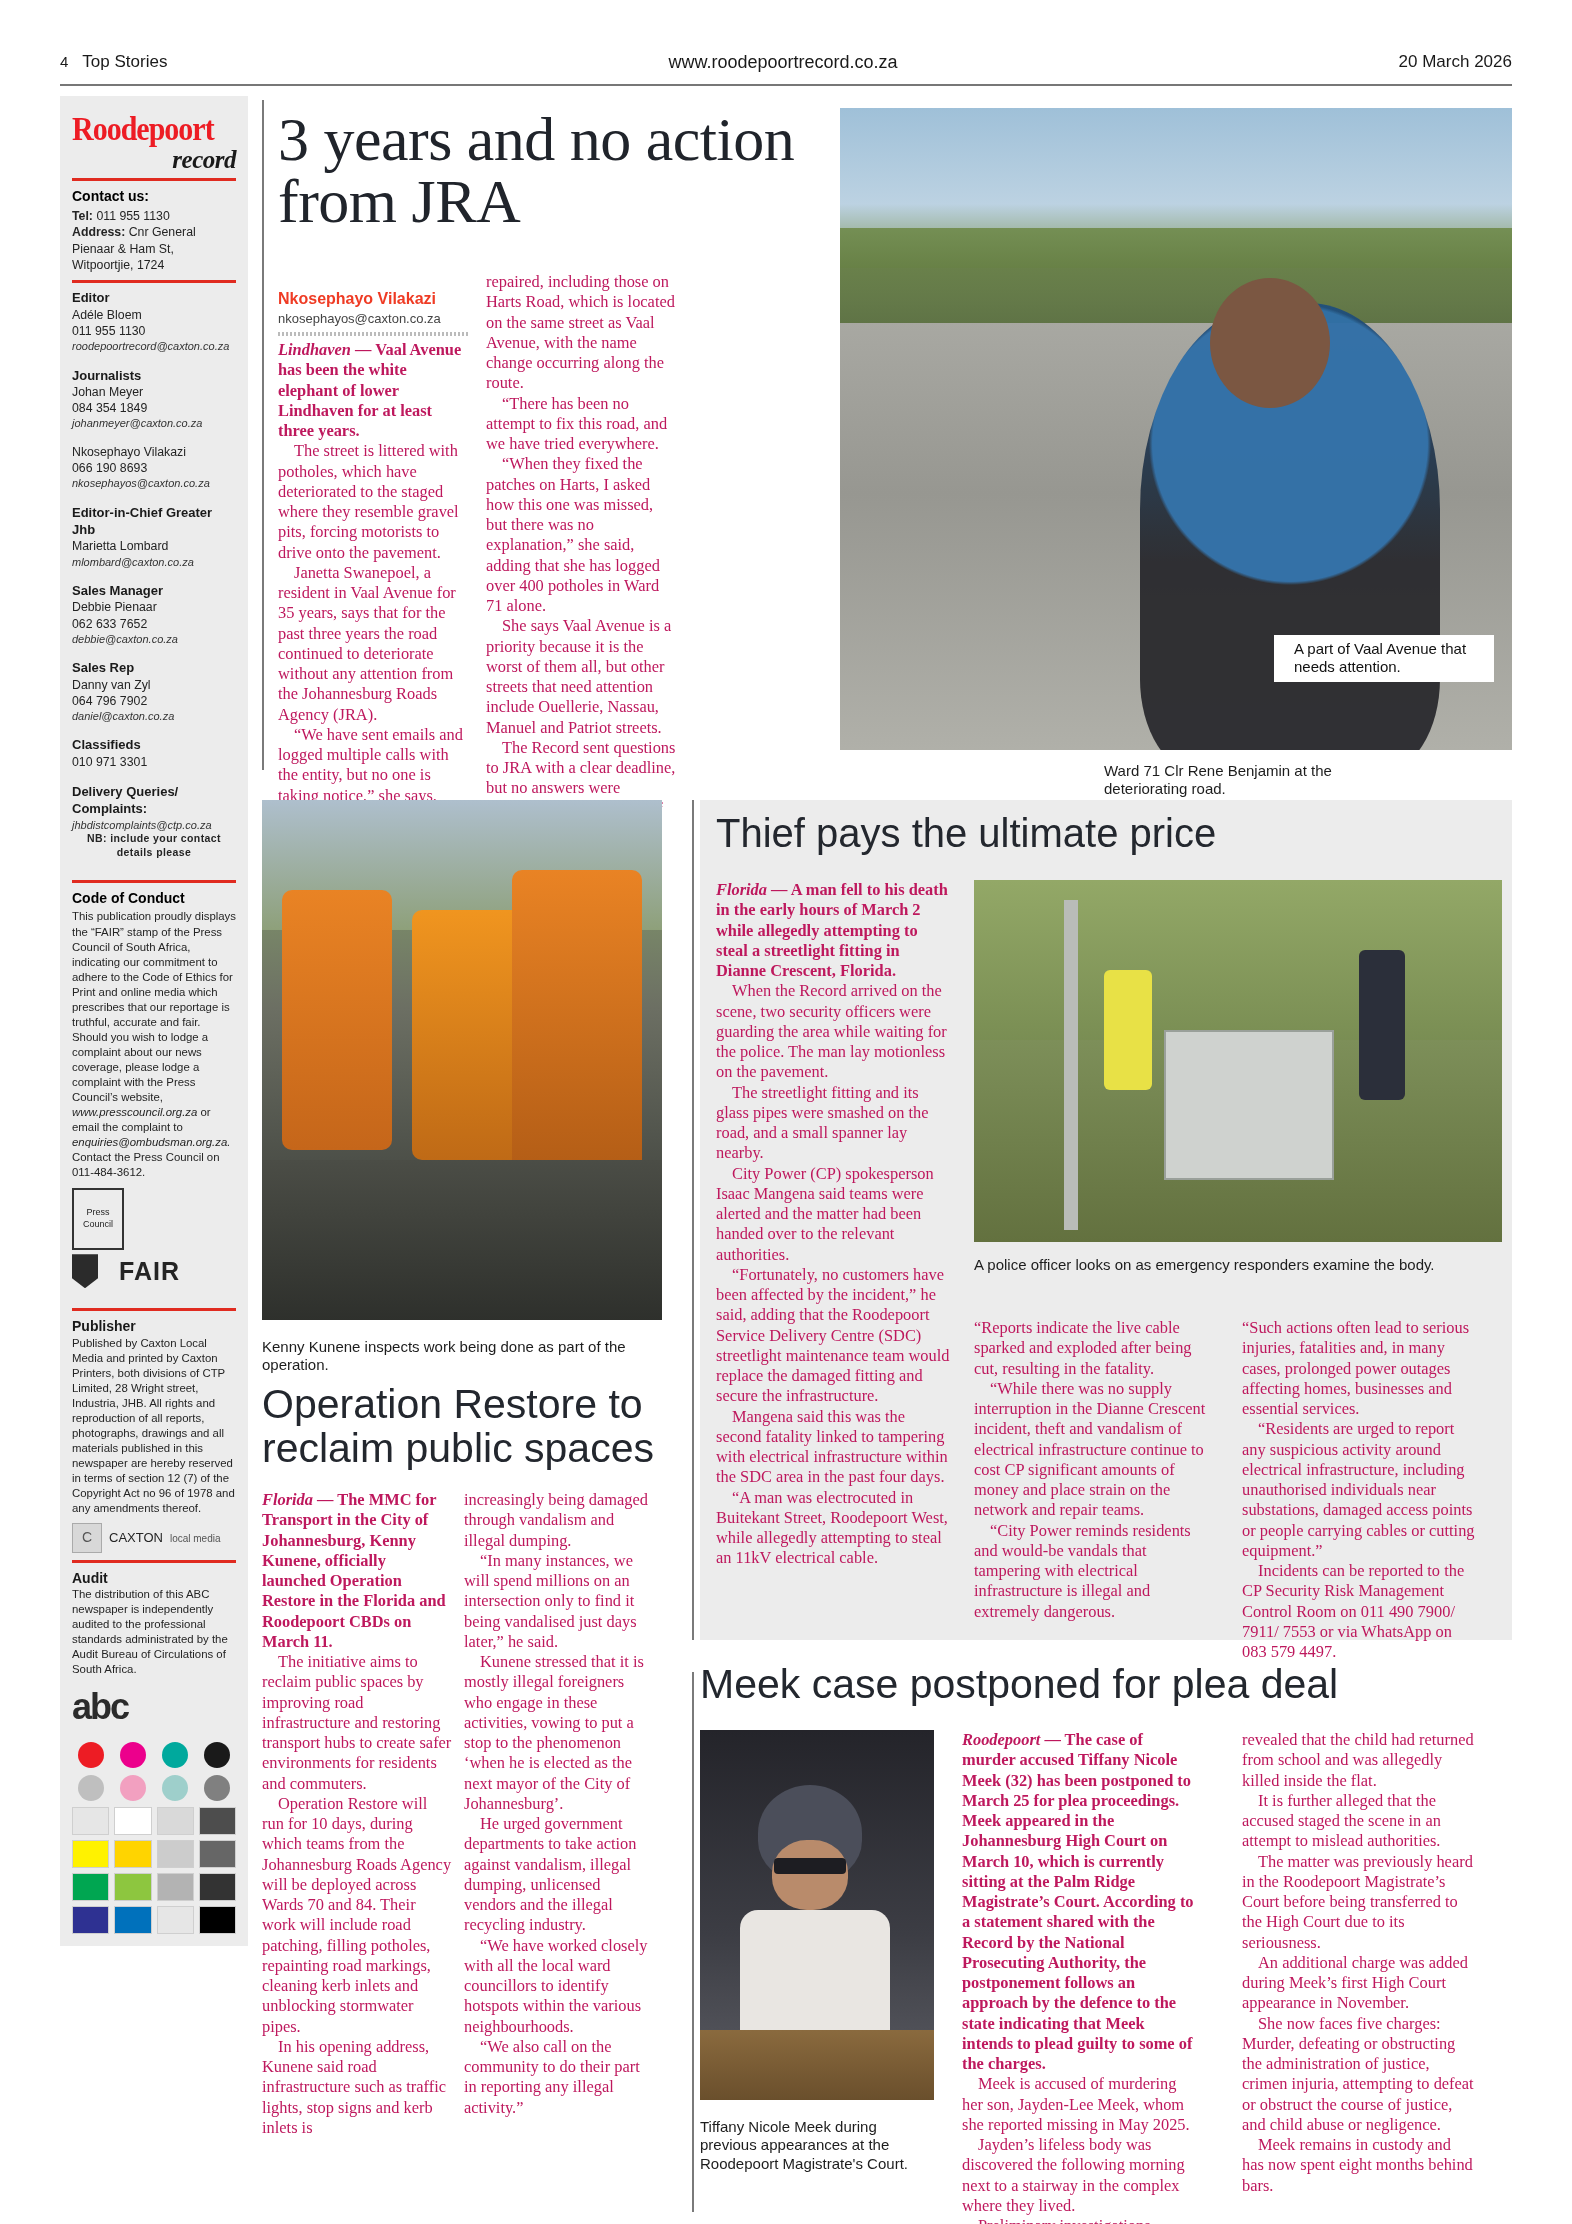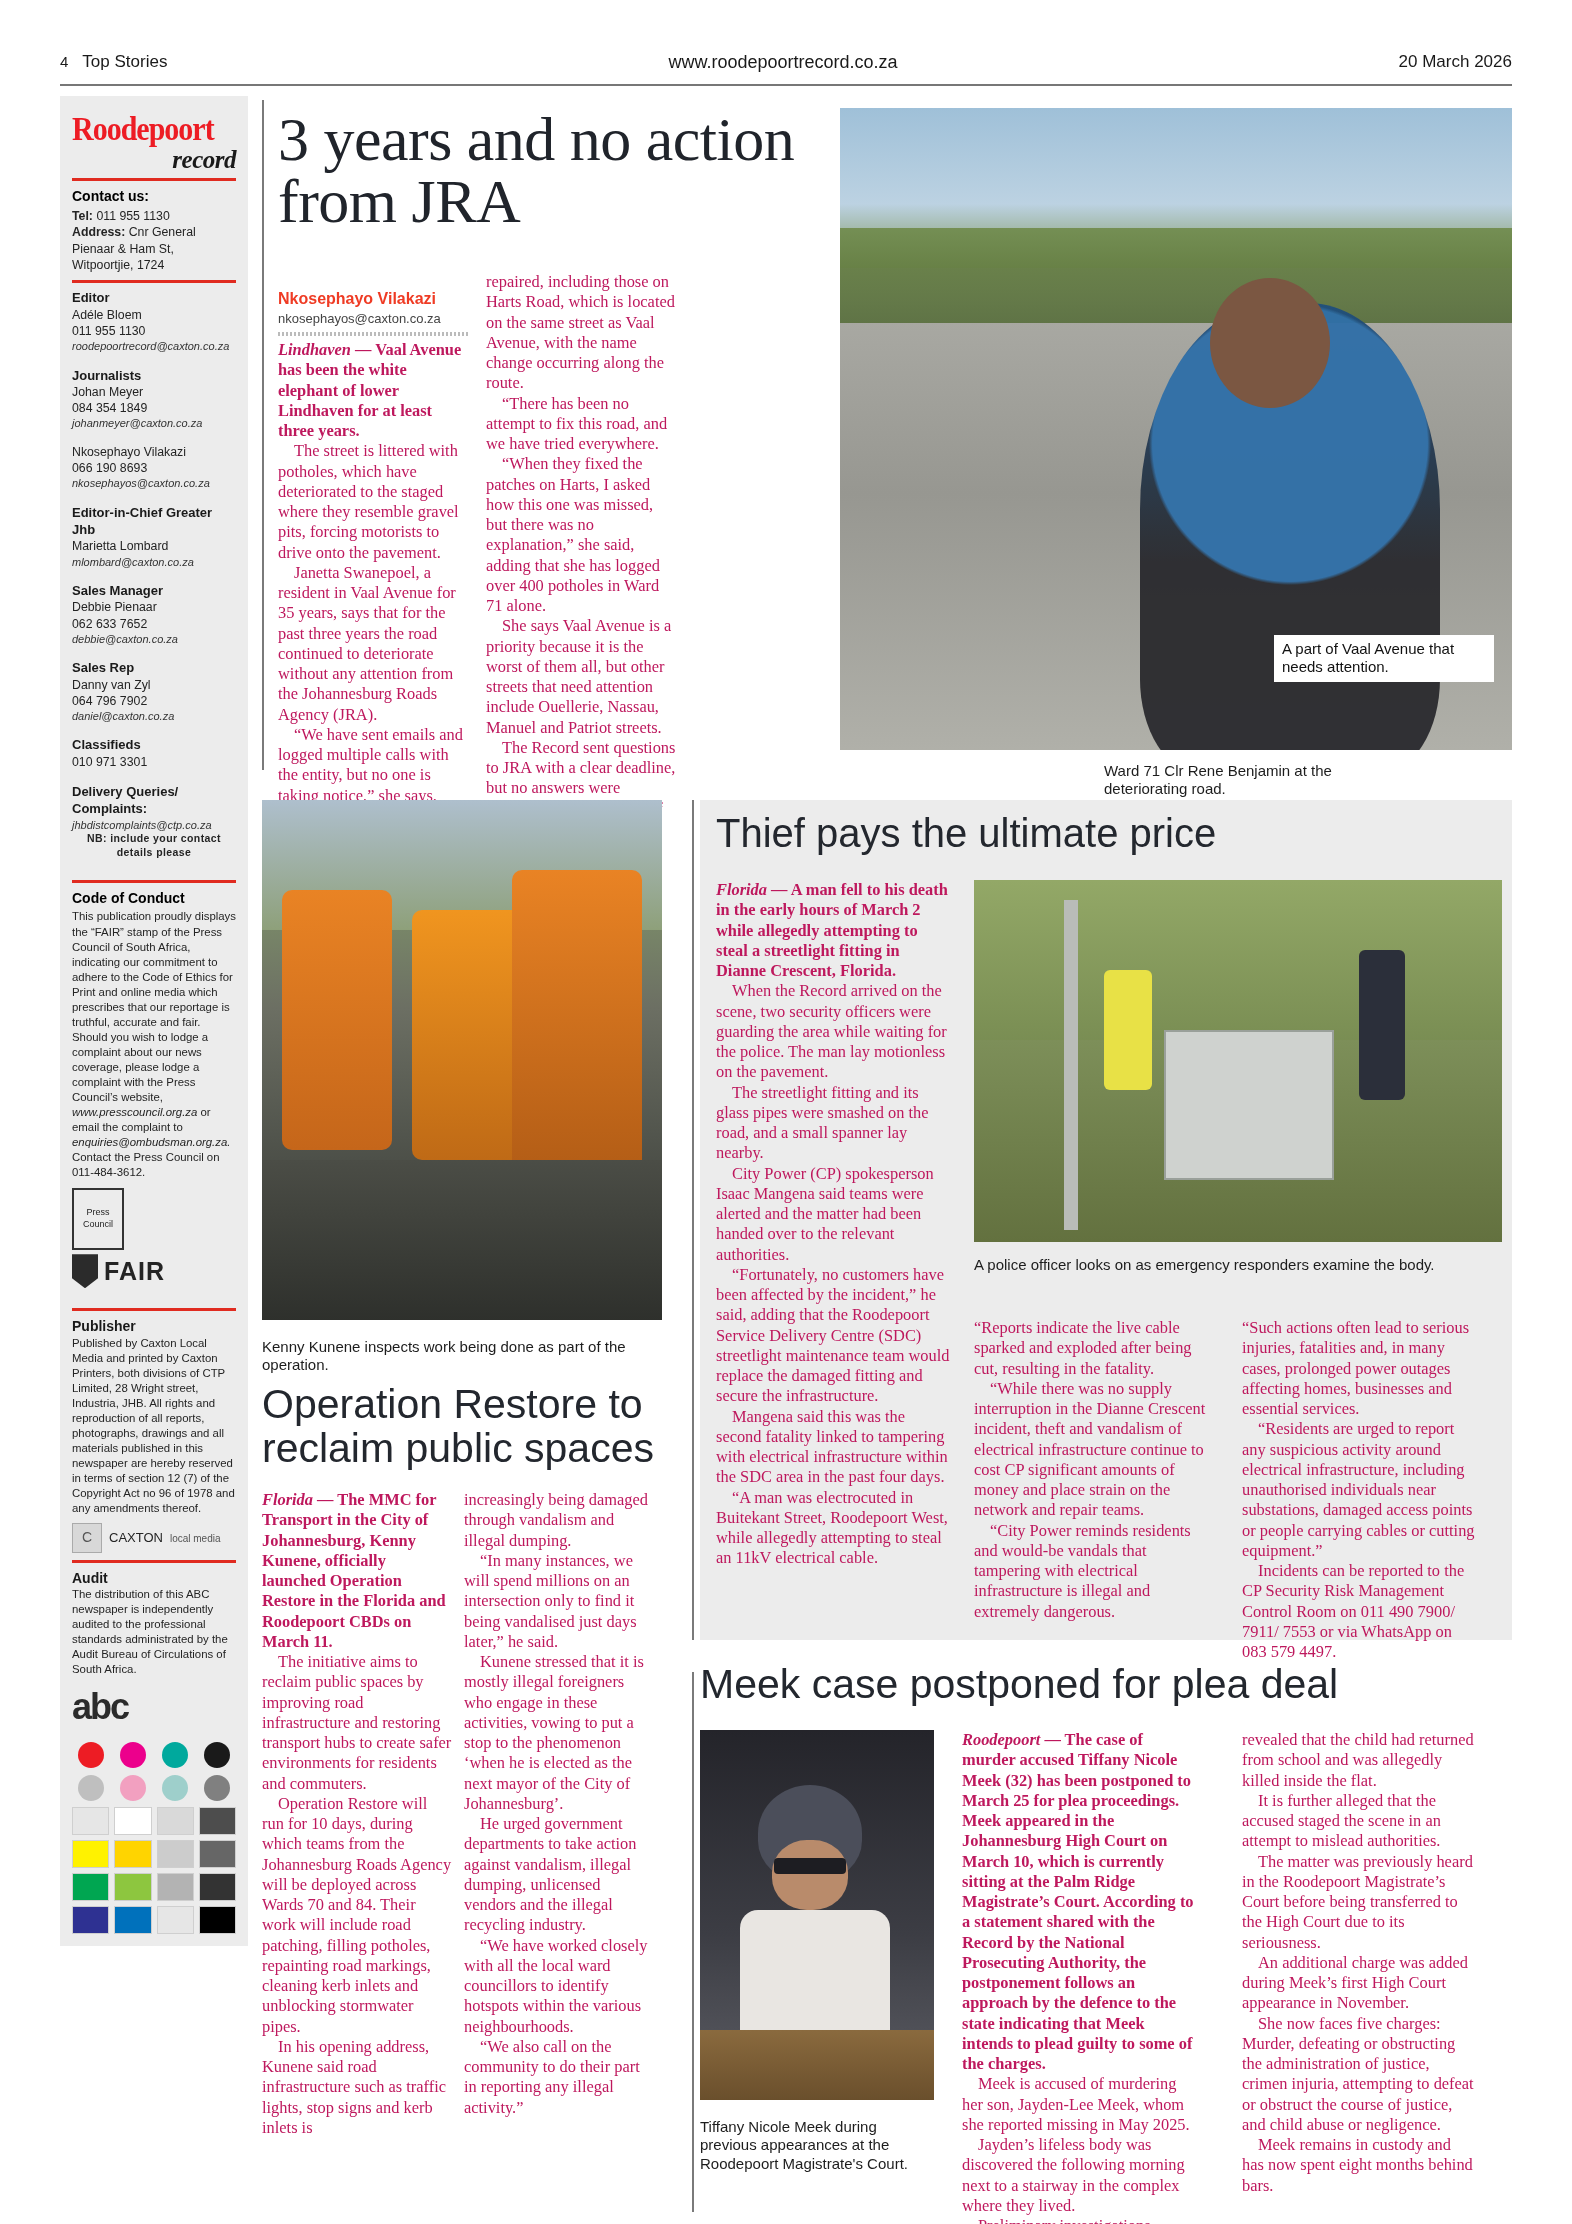--- a/index.html
+++ b/index.html
@@ -54,21 +54,21 @@
   .sb-em { font-style:italic; font-size:11px; color:#333; line-height:1.3; word-break:break-word;}
   .sb-gap { height:13px; }
   .sb-bold-small { font-weight:bold; font-size:10.5px; letter-spacing:0.4px;text-align:center;}
   .sb-body { font-size:11.4px; line-height:1.32; }
 
   .press-badge {
     width:52px; height:62px; border:2px solid #333; margin:8px 16px 2px 0;
     display:flex; align-items:center; justify-content:center;
     font-family:"Liberation Sans", sans-serif; font-size:9px; text-align:center;
   }
-  .fair-row { display:flex; align-items:center; gap:6px; margin-top:4px;}
+  .fair-row { display:flex; align-items:center; gap:21px; margin-top:4px;}
   .fair-txt { font-family:"Liberation Sans", sans-serif; font-weight:bold; font-size:25px; letter-spacing:1px;}
   .fair-mark { width:26px; height:34px; background:#2b2b2b;
       clip-path:polygon(0 0,100% 0,100% 70%,50% 100%,0 70%); }
 
   .caxton-row { display:flex; align-items:center; gap:7px; margin:6px 0 4px 0;}
   .caxton-mark { width:30px; height:30px; background:#d8d8d8; border:1px solid #aaa;
      display:flex;align-items:center;justify-content:center;font-size:14px;color:#555;}
   .caxton-txt { font-family:"Liberation Sans", sans-serif; font-size:13px; }
   .caxton-txt span { font-size:10px; color:#555; }
 
@@ -99,21 +99,21 @@
   h2.sec {
     font-family:"Liberation Sans", sans-serif; font-weight:normal;
     font-size:40px; line-height:1.08; color:#23272e; margin:0;
   }
   h2.sec.big { font-size:41px; }
 
   .caption { font-family:"Liberation Sans", sans-serif; font-size:15px; line-height:1.22; color:#1d1d1d; margin-top:6px;}
   .photo { background:#c9cdd0; position:relative; overflow:hidden; }
   .photo .ph-cap {
     position:absolute; background:#fff; font-family:"Liberation Sans", sans-serif;
-    font-size:15px; line-height:1.25; padding:5px 8px; color:#111;
+    font-size:15px; line-height:1.25; padding:5px 20px; color:#111;
   }
   .greybox { background:#ececec; }
   .photo-road { background:linear-gradient(#7d8f62 0%,#6b7a55 16%,#9d9d97 30%,#8e8e88 60%,#a3a39c 100%); }
   .photo-work { background:linear-gradient(#9fb4c8 0%,#7d8f6a 18%,#6c6f63 40%,#4c4f48 70%,#3b3d38 100%); }
   .photo-scene { background:linear-gradient(#9bb06e 0%,#7f9257 30%,#6e7f4e 60%,#5e6c44 100%); }
   .photo-court { background:linear-gradient(#2b2b30 0%,#3a3a40 30%,#55565c 60%,#6d6e73 100%); }
 </style>
 </head>
 <body>
 

